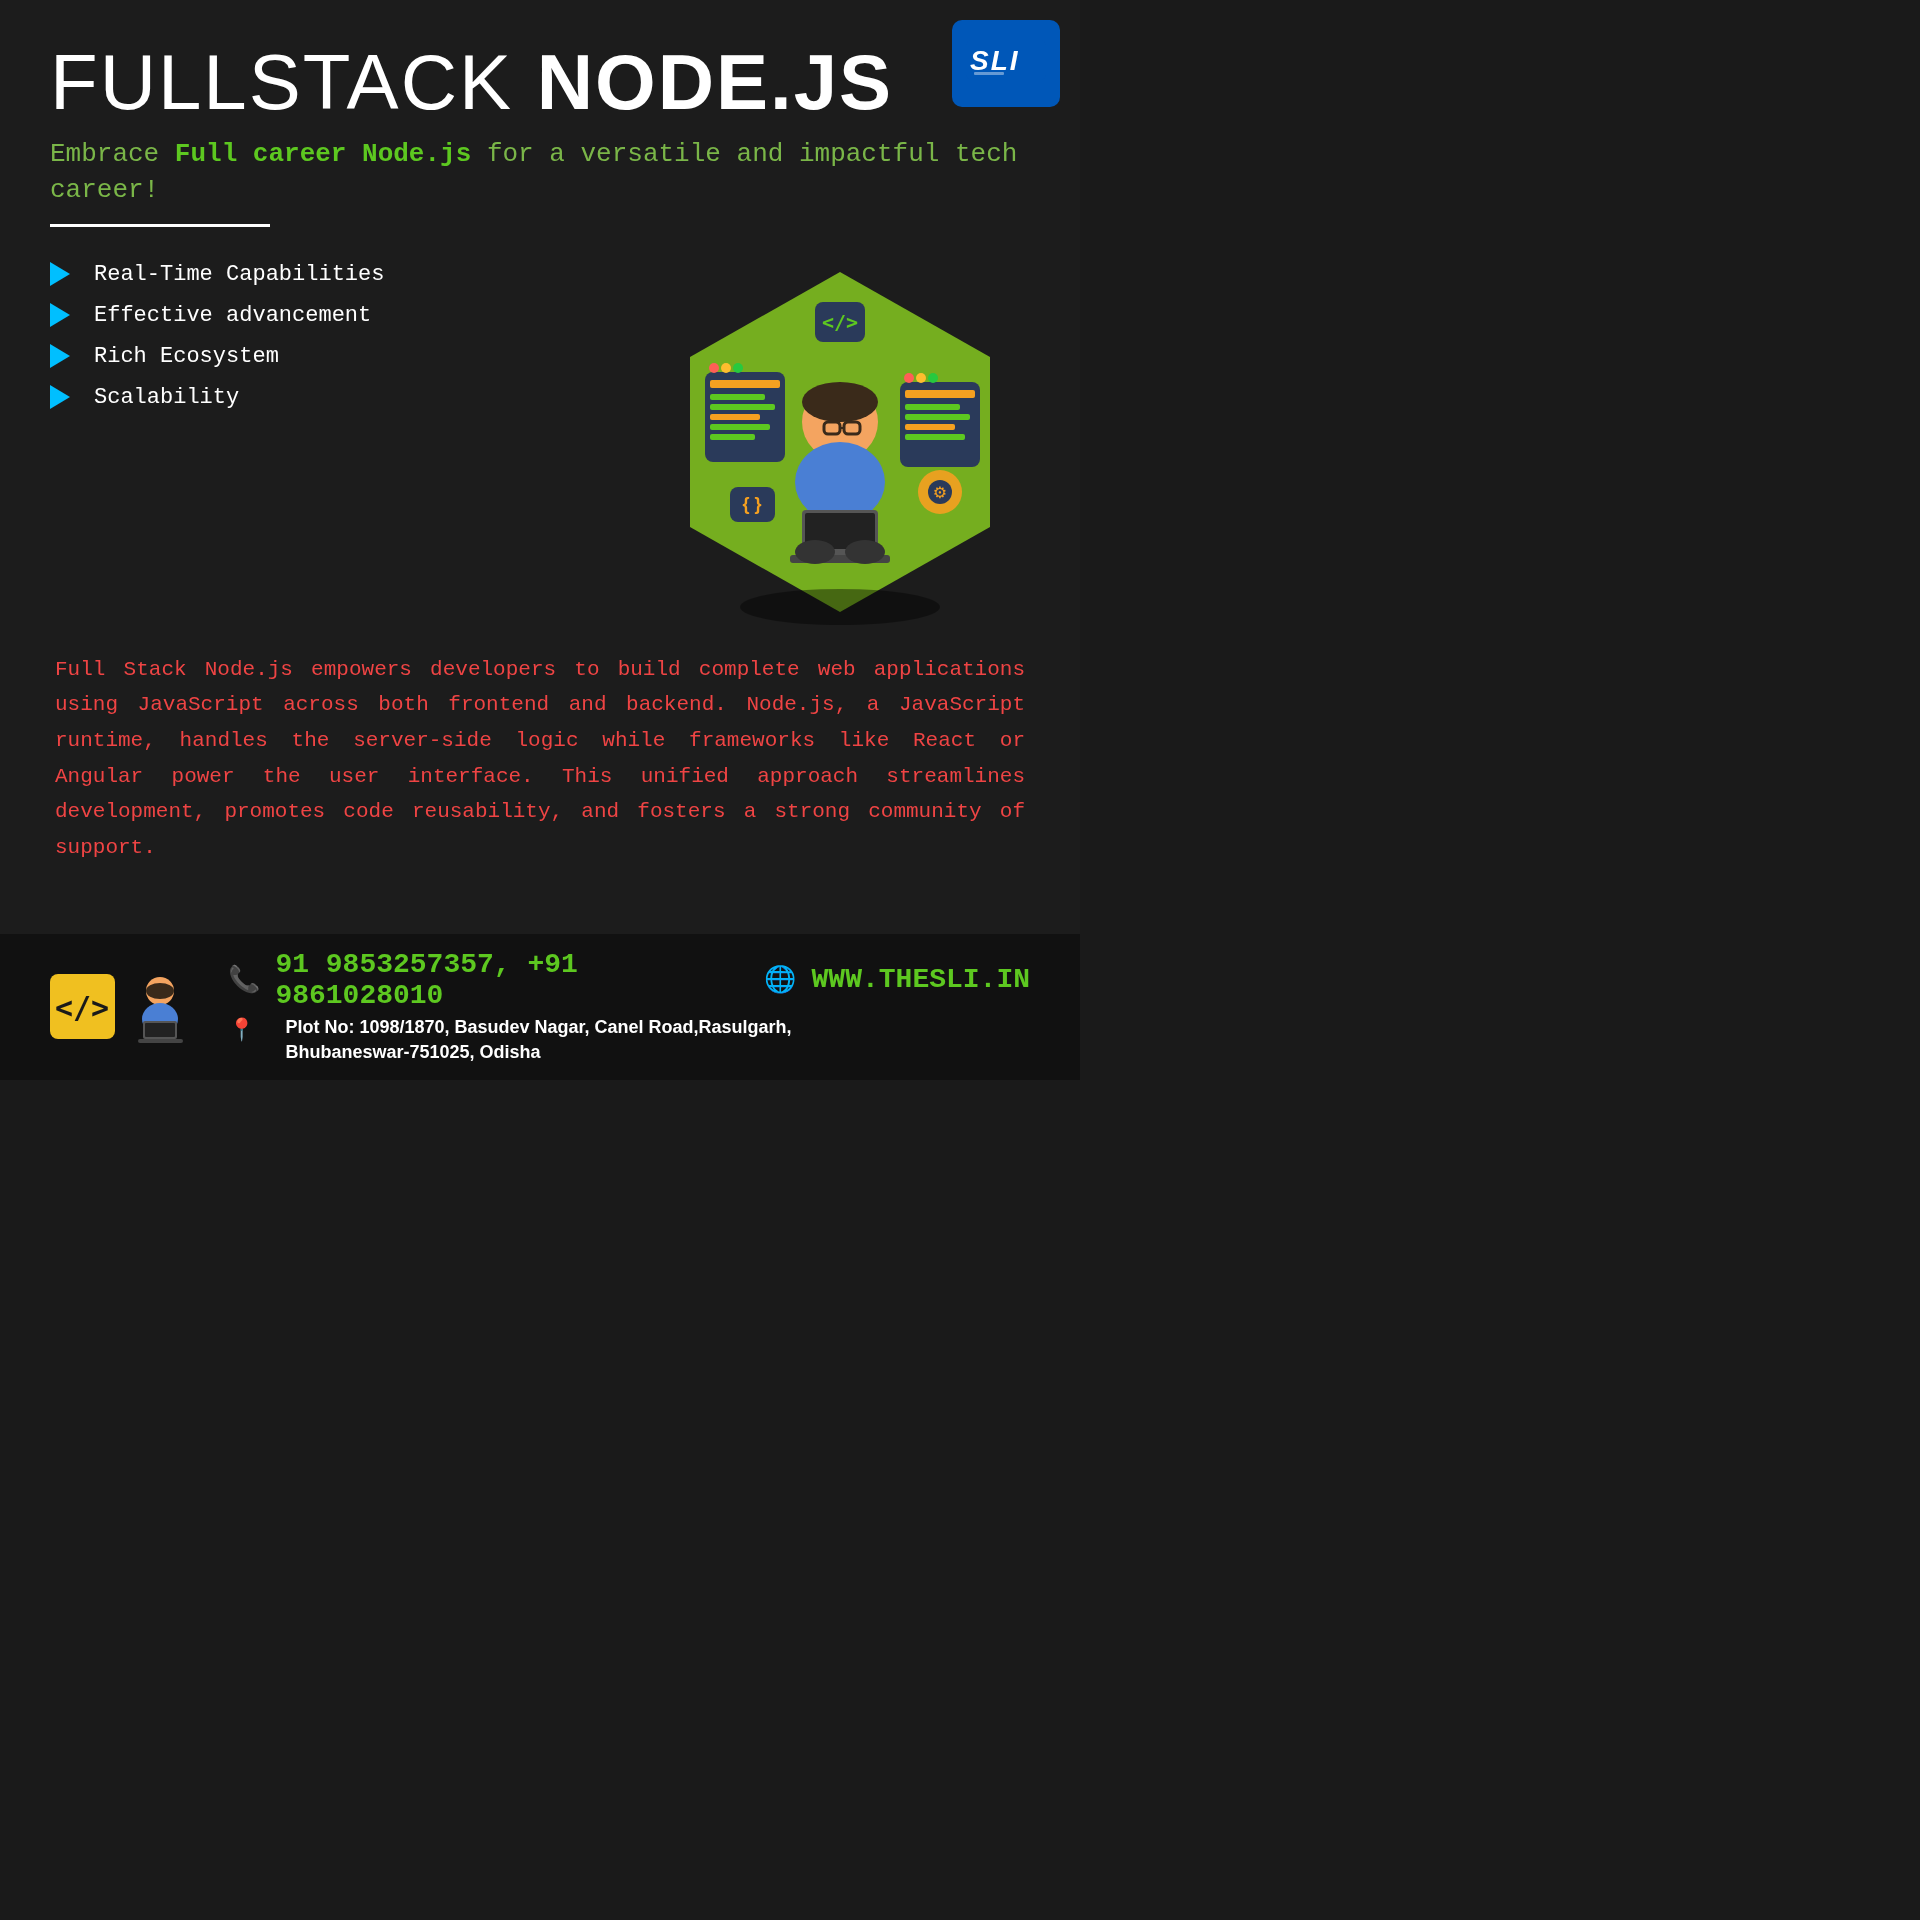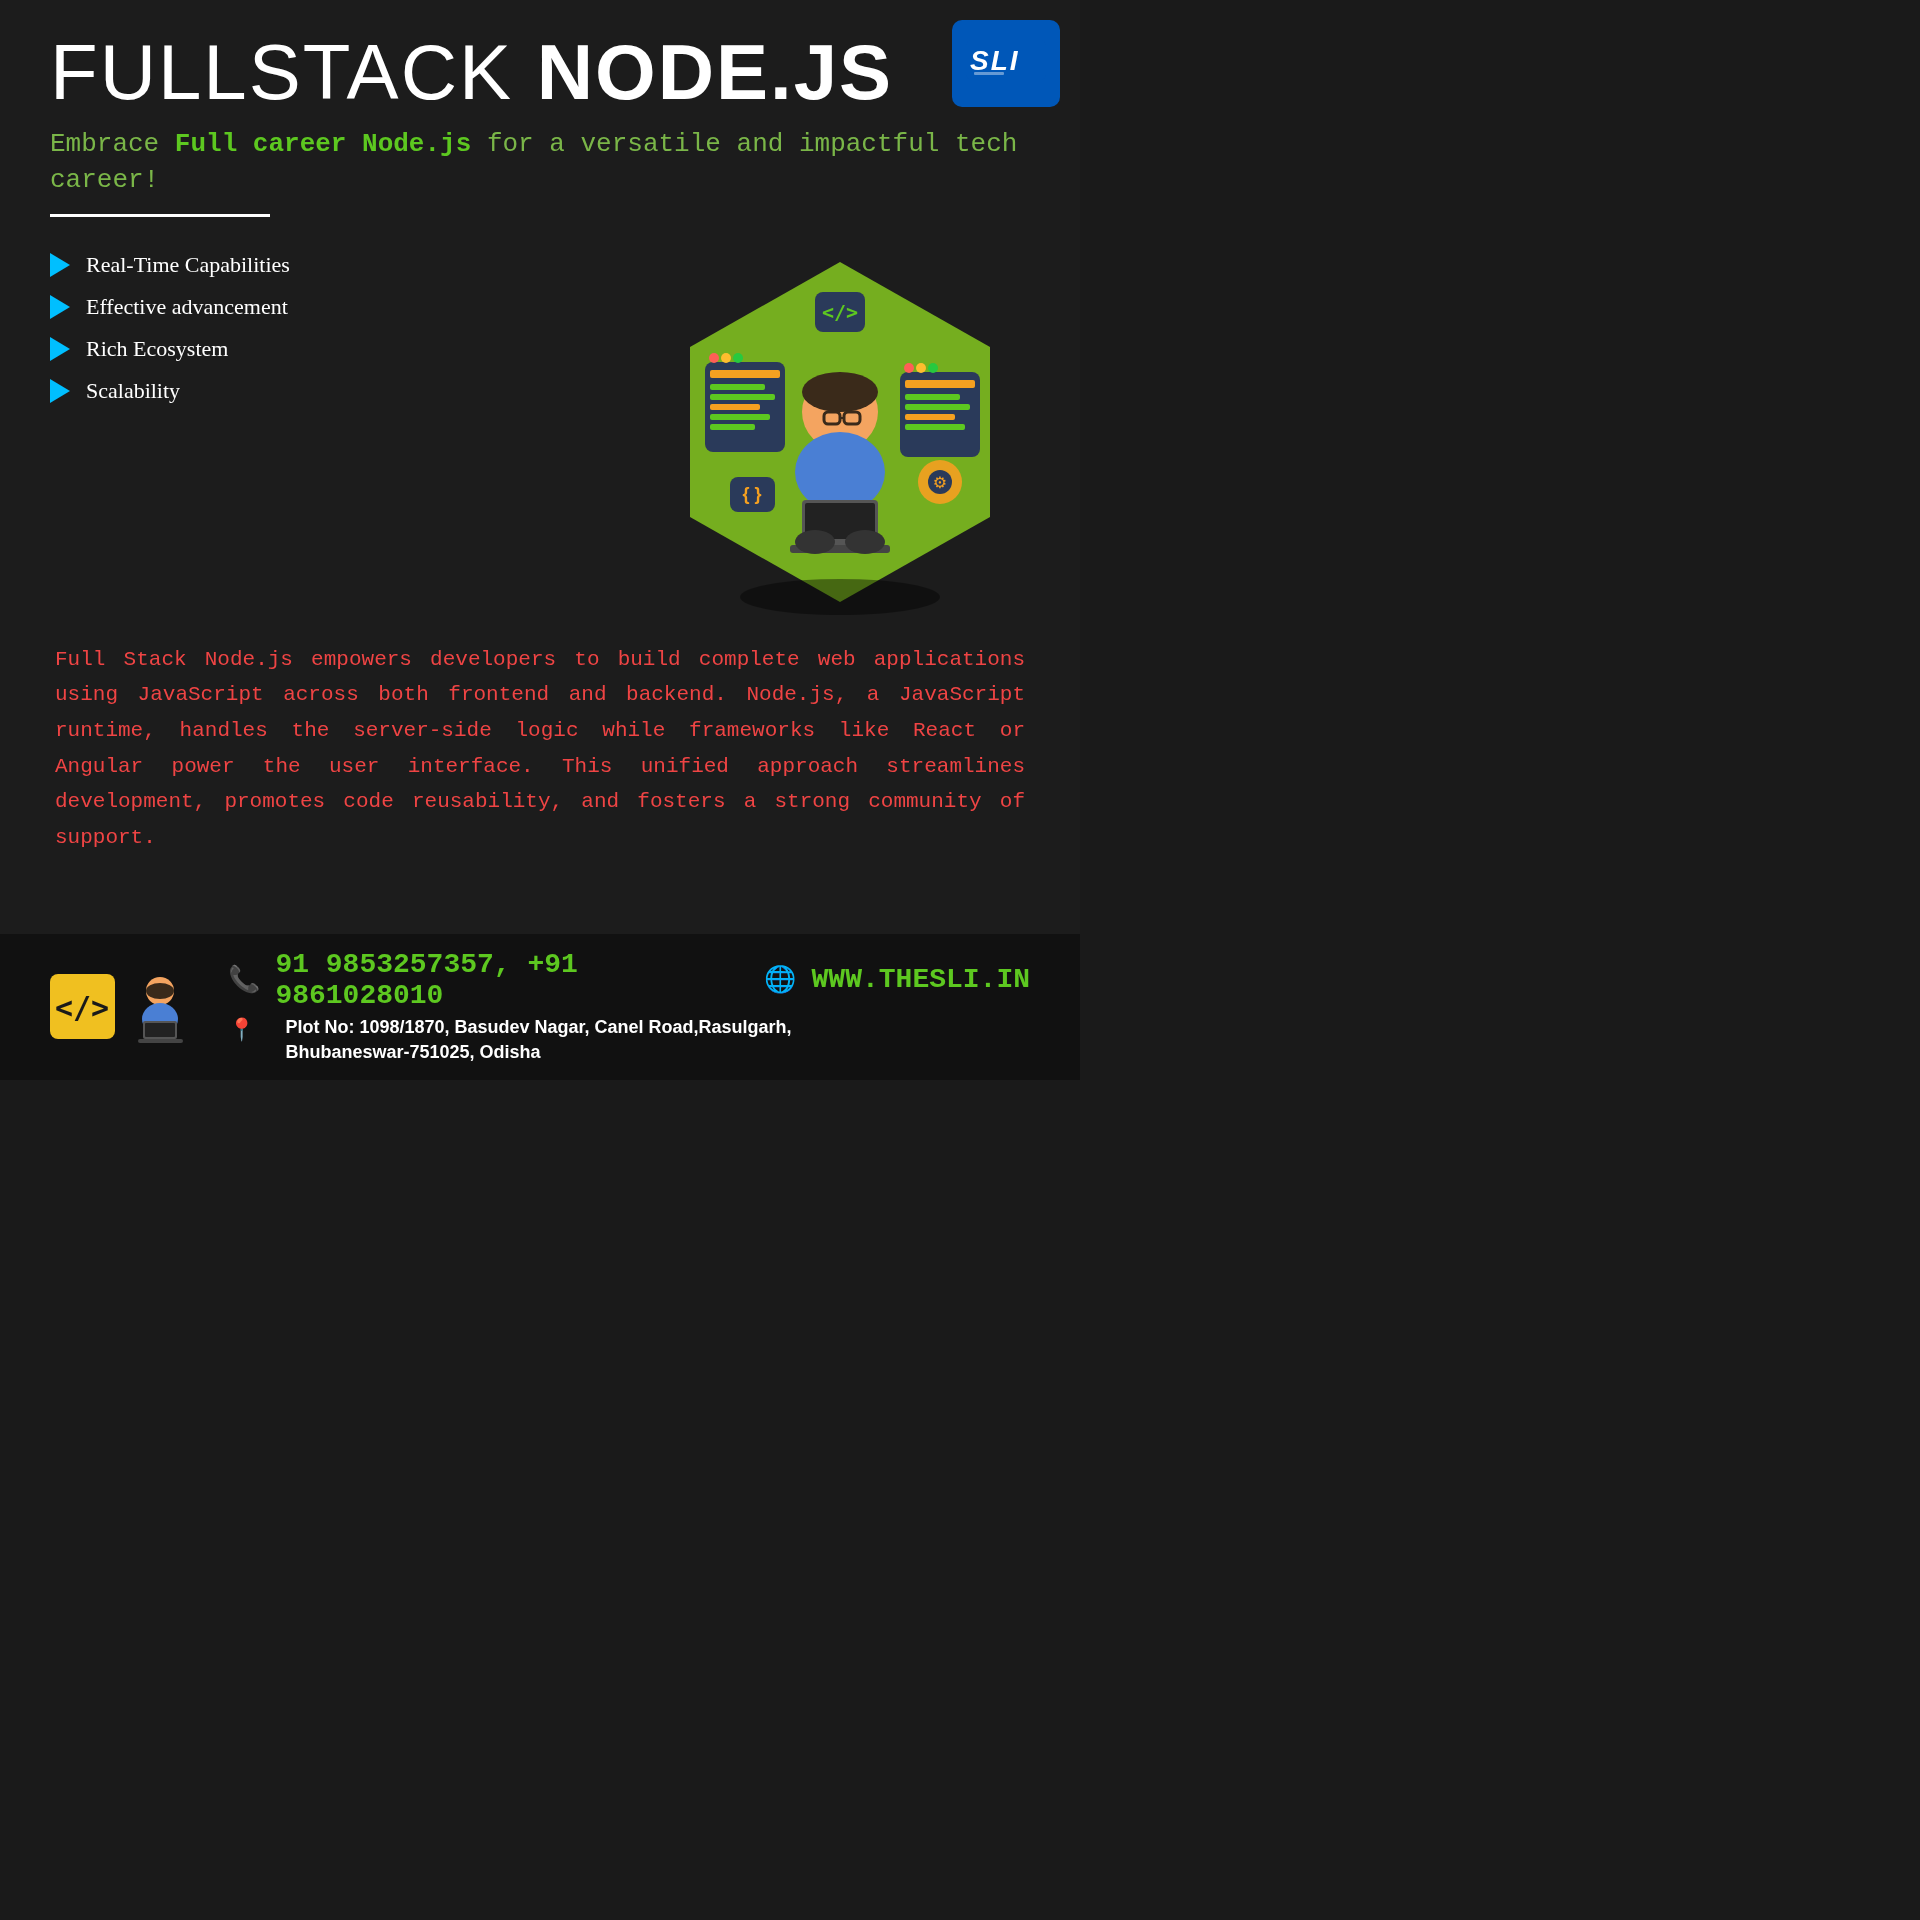--- a/index.html
+++ b/index.html
@@ -38,20 +38,21 @@
     .logo-text {
       color: white;
       font-weight: 900;
       font-size: 28px;
       font-style: italic;
       letter-spacing: 2px;
     }
 
     
     .main-title {
+      margin-top: 10px;
       margin-bottom: 10px;
     }
 
     .main-title-text {
       font-size: 78px;
       font-weight: 400;
       color: white;
       letter-spacing: 2px;
       line-height: 1.1;
     }
@@ -127,25 +128,25 @@
 
     
     .feature-list {
       list-style: none;
       margin-top: 10px;
     }
 
     .feature-item {
       display: flex;
       align-items: center;
-      gap: 16px;
+      gap: 24px;
       margin-bottom: 16px;
       color: white;
       font-size: 22px;
-      font-family: Liberation Serif, serif;
+      font-family: Liberation Mono, monospace;
       text-align: right;
     }
 
     .feature-arrow {
       width: 0;
       height: 0;
       border-top: 12px solid transparent;
       border-bottom: 12px solid transparent;
       border-left: 20px solid #00bfff;
       flex-shrink: 0;

